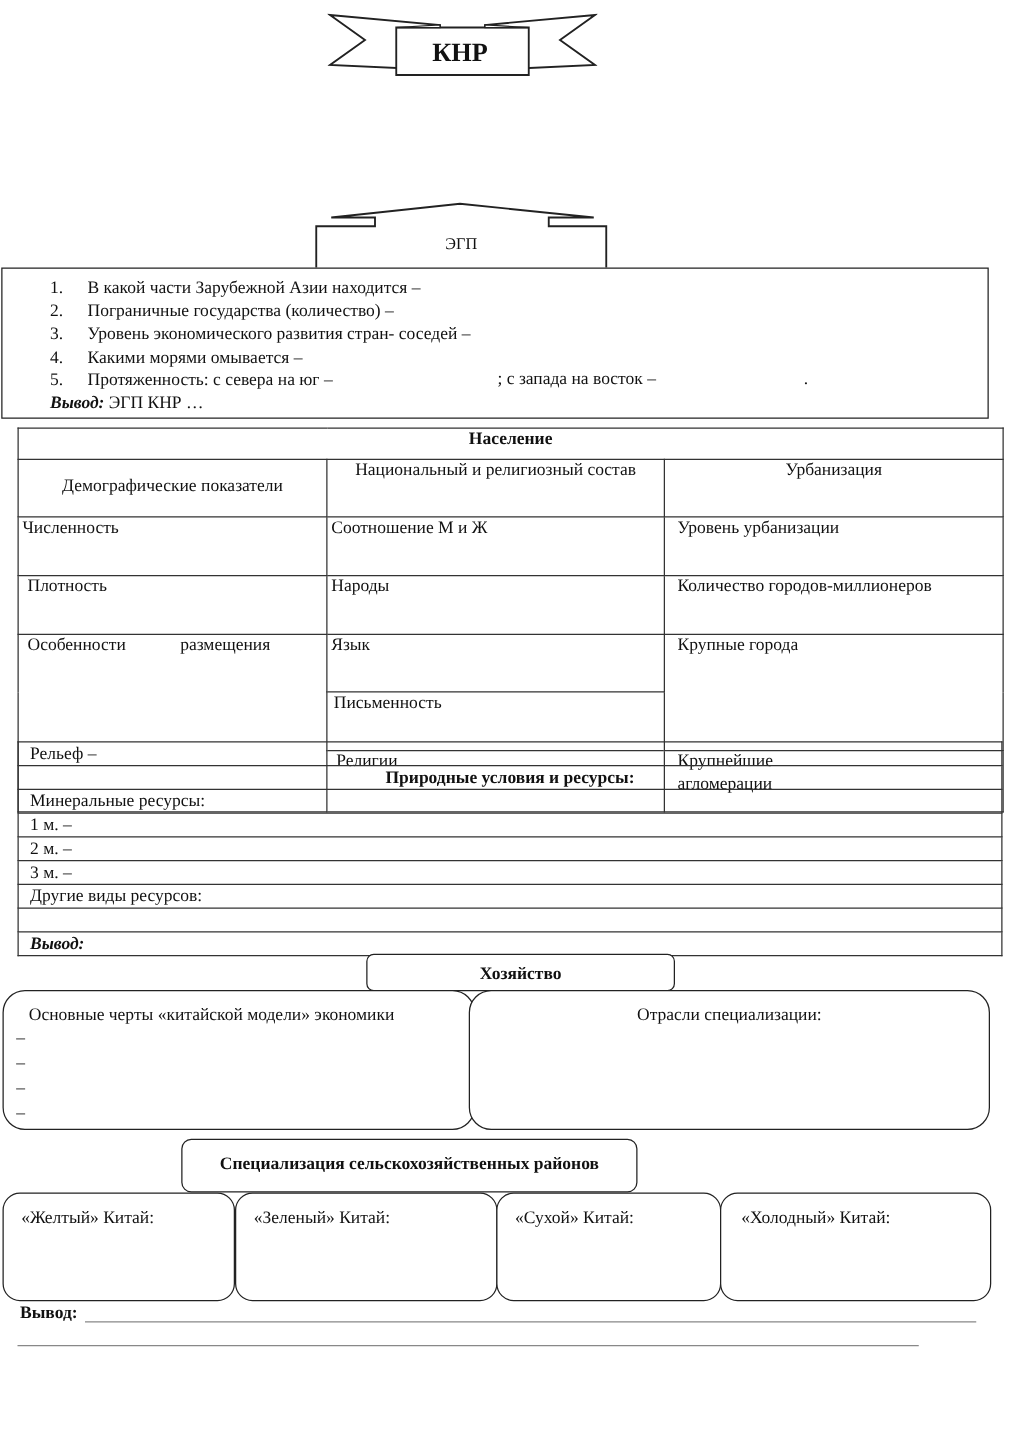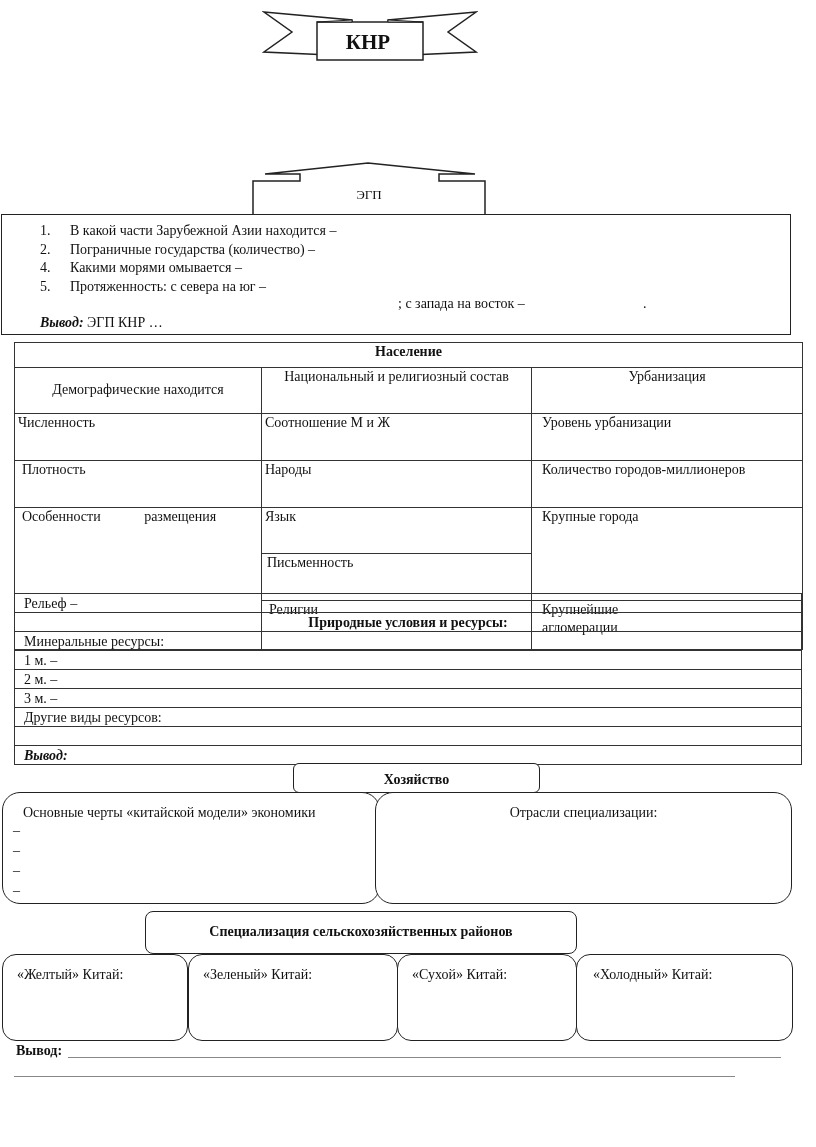--- a/index.html
+++ b/index.html
@@ -58,20 +58,21 @@
 
 <svg id="egp-svg" width="240" height="56" viewBox="0 0 240 56">
   <polyline points="3,54 3,21 50,21 50,14 15,14 118,3 225,14 189,14 189,21 235,21 235,54" fill="none" stroke="#222" stroke-width="1.5"></polyline>
 </svg>
 <div class="egp-label">ЭГП</div>
 
 <div class="q-box"></div>
 <ul class="q-list">
   <li><span class="q-num">1.</span><span>В какой части Зарубежной Азии находится –</span></li>
   <li><span class="q-num">2.</span><span>Пограничные государства (количество) –</span></li>
+  <li><span class="q-num">3.</span><span>Уровень экономического развития стран- соседей –</span></li>
   <li><span class="q-num">4.</span><span>Какими морями омывается –</span></li>
   <li><span class="q-num">5.</span><span>Протяженность: с севера на юг –</span></li>
 </ul>
 <span class="q-extra" style="left:398px; top:296px;">; с запада на восток –</span>
 <span class="q-extra" style="left:643px; top:296px;">.</span>
 <div class="q-extra" style="left:40px; top:315px;font-family:Liberation Serif, serif;">
   <b><i>Вывод:</i></b>
   <span>ЭГП КНР …</span>
 </div>
 
@@ -79,21 +80,21 @@
   <colgroup>
       <col style="width:247px">
       <col style="width:270px">
       <col style="width:271px">
     </colgroup>
   <tbody>
       <tr style="height:20px">
     <td colspan="3" class="hdr-bold">Население</td>
   </tr>
   <tr style="height:38px">
-    <td class="center" style="vertical-align:middle">Демографические находится</td>
+    <td class="center" style="vertical-align:middle">Демографические показатели</td>
     <td class="center">Национальный и религиозный состав</td>
     <td class="center">Урбанизация</td>
   </tr>
   <tr style="height:38px">
     <td>Численность</td>
     <td>Соотношение М и Ж</td>
     <td style="padding-left:10px">Уровень урбанизации</td>
   </tr>
   <tr style="height:38px">
     <td style="padding-left:7px">Плотность</td>
@@ -154,21 +155,21 @@
   <div class="rbox-title" style="padding-left:10px">Основные черты «китайской модели» экономики</div>
   <div class="dash-line">–</div>
   <div class="dash-line">–</div>
   <div class="dash-line">–</div>
   <div class="dash-line">–</div>
 </div>
 <div class="rbox" style="left:375px; top:792px; width:417px; height:112px; border-radius:18px; text-align:center; padding-top:12px;">
   <div class="rbox-title">Отрасли специализации:</div>
 </div>
 
-<div class="rbox bold" style="left:145px; top:911px; width:432px; height:43px; border-radius:8px; text-align:center; line-height:40px;">
+<div class="rbox bold" style="left:145px; top:911px; width:365px; height:43px; border-radius:8px; text-align:center; line-height:40px;">
   <span>Специализация сельскохозяйственных районов</span>
 </div>
 <div class="rbox" style="left:2px; top:954px; width:186px; height:87px; padding:12px 0 0 14px;">
   <div class="rbox-title">«Желтый» Китай:</div>
 </div>
 <div class="rbox" style="left:188px; top:954px; width:210px; height:87px; padding:12px 0 0 14px;">
   <div class="rbox-title">«Зеленый» Китай:</div>
 </div>
 <div class="rbox" style="left:397px; top:954px; width:180px; height:87px; padding:12px 0 0 14px;">
   <div class="rbox-title">«Сухой» Китай:</div>

